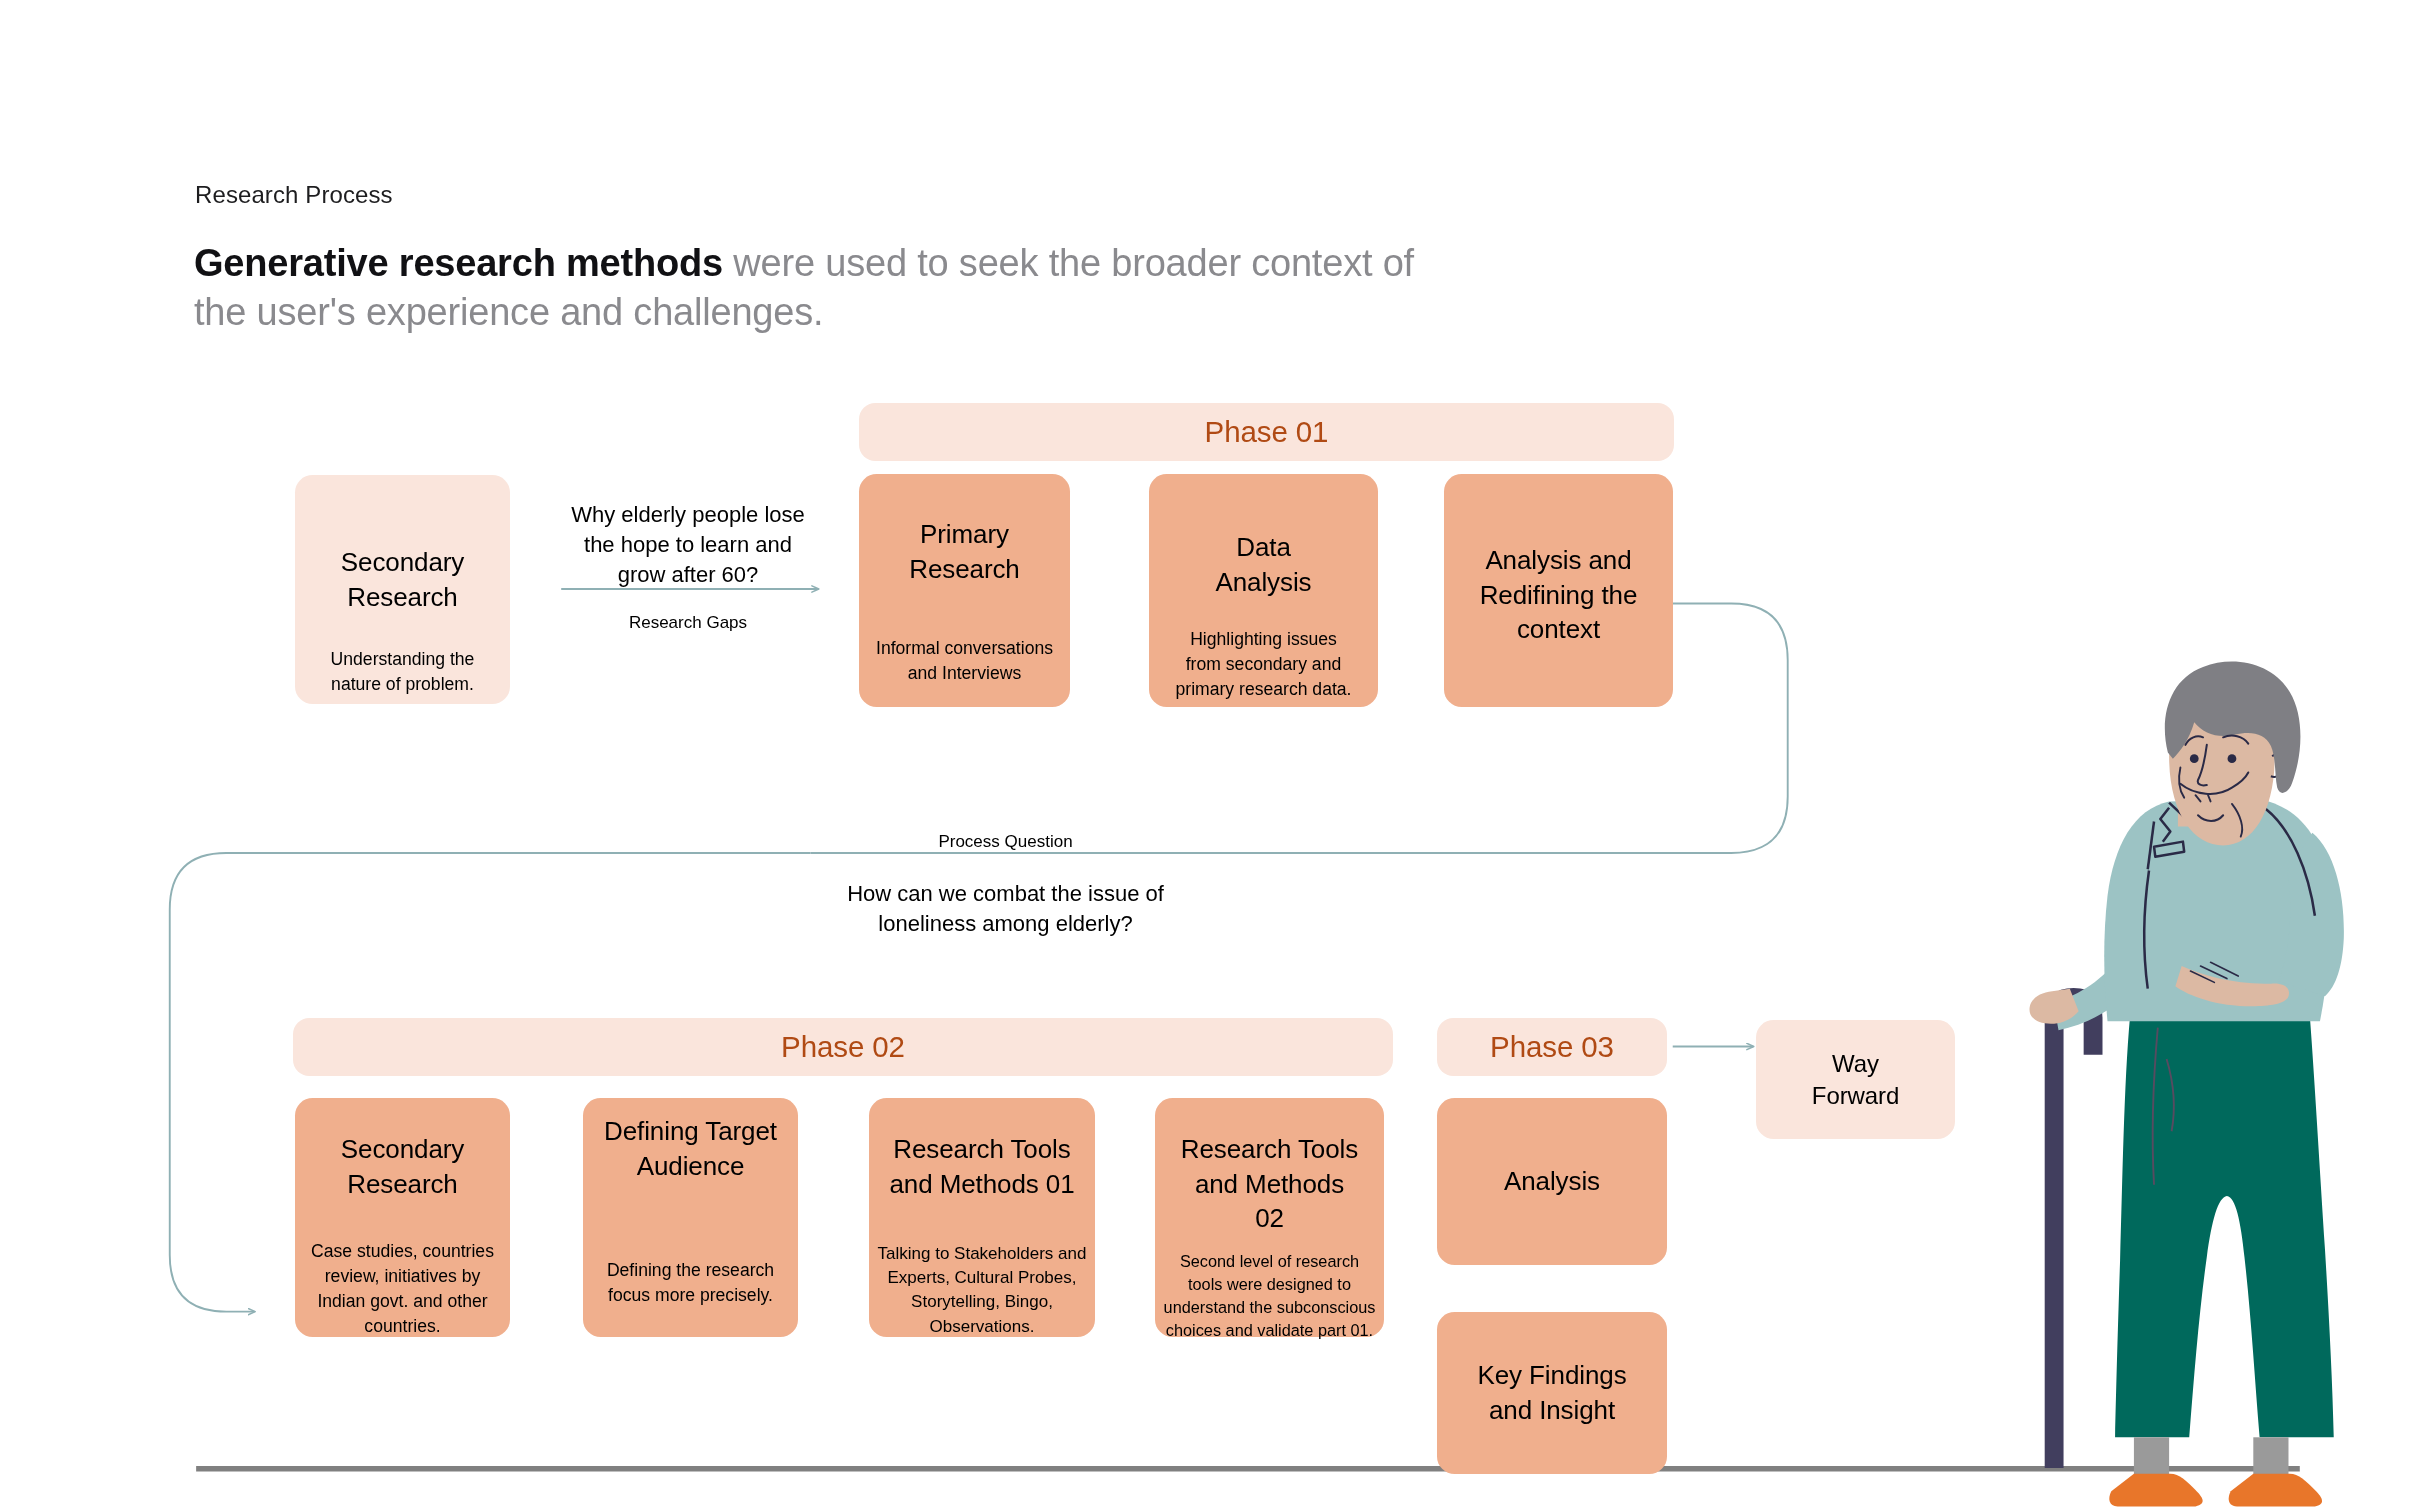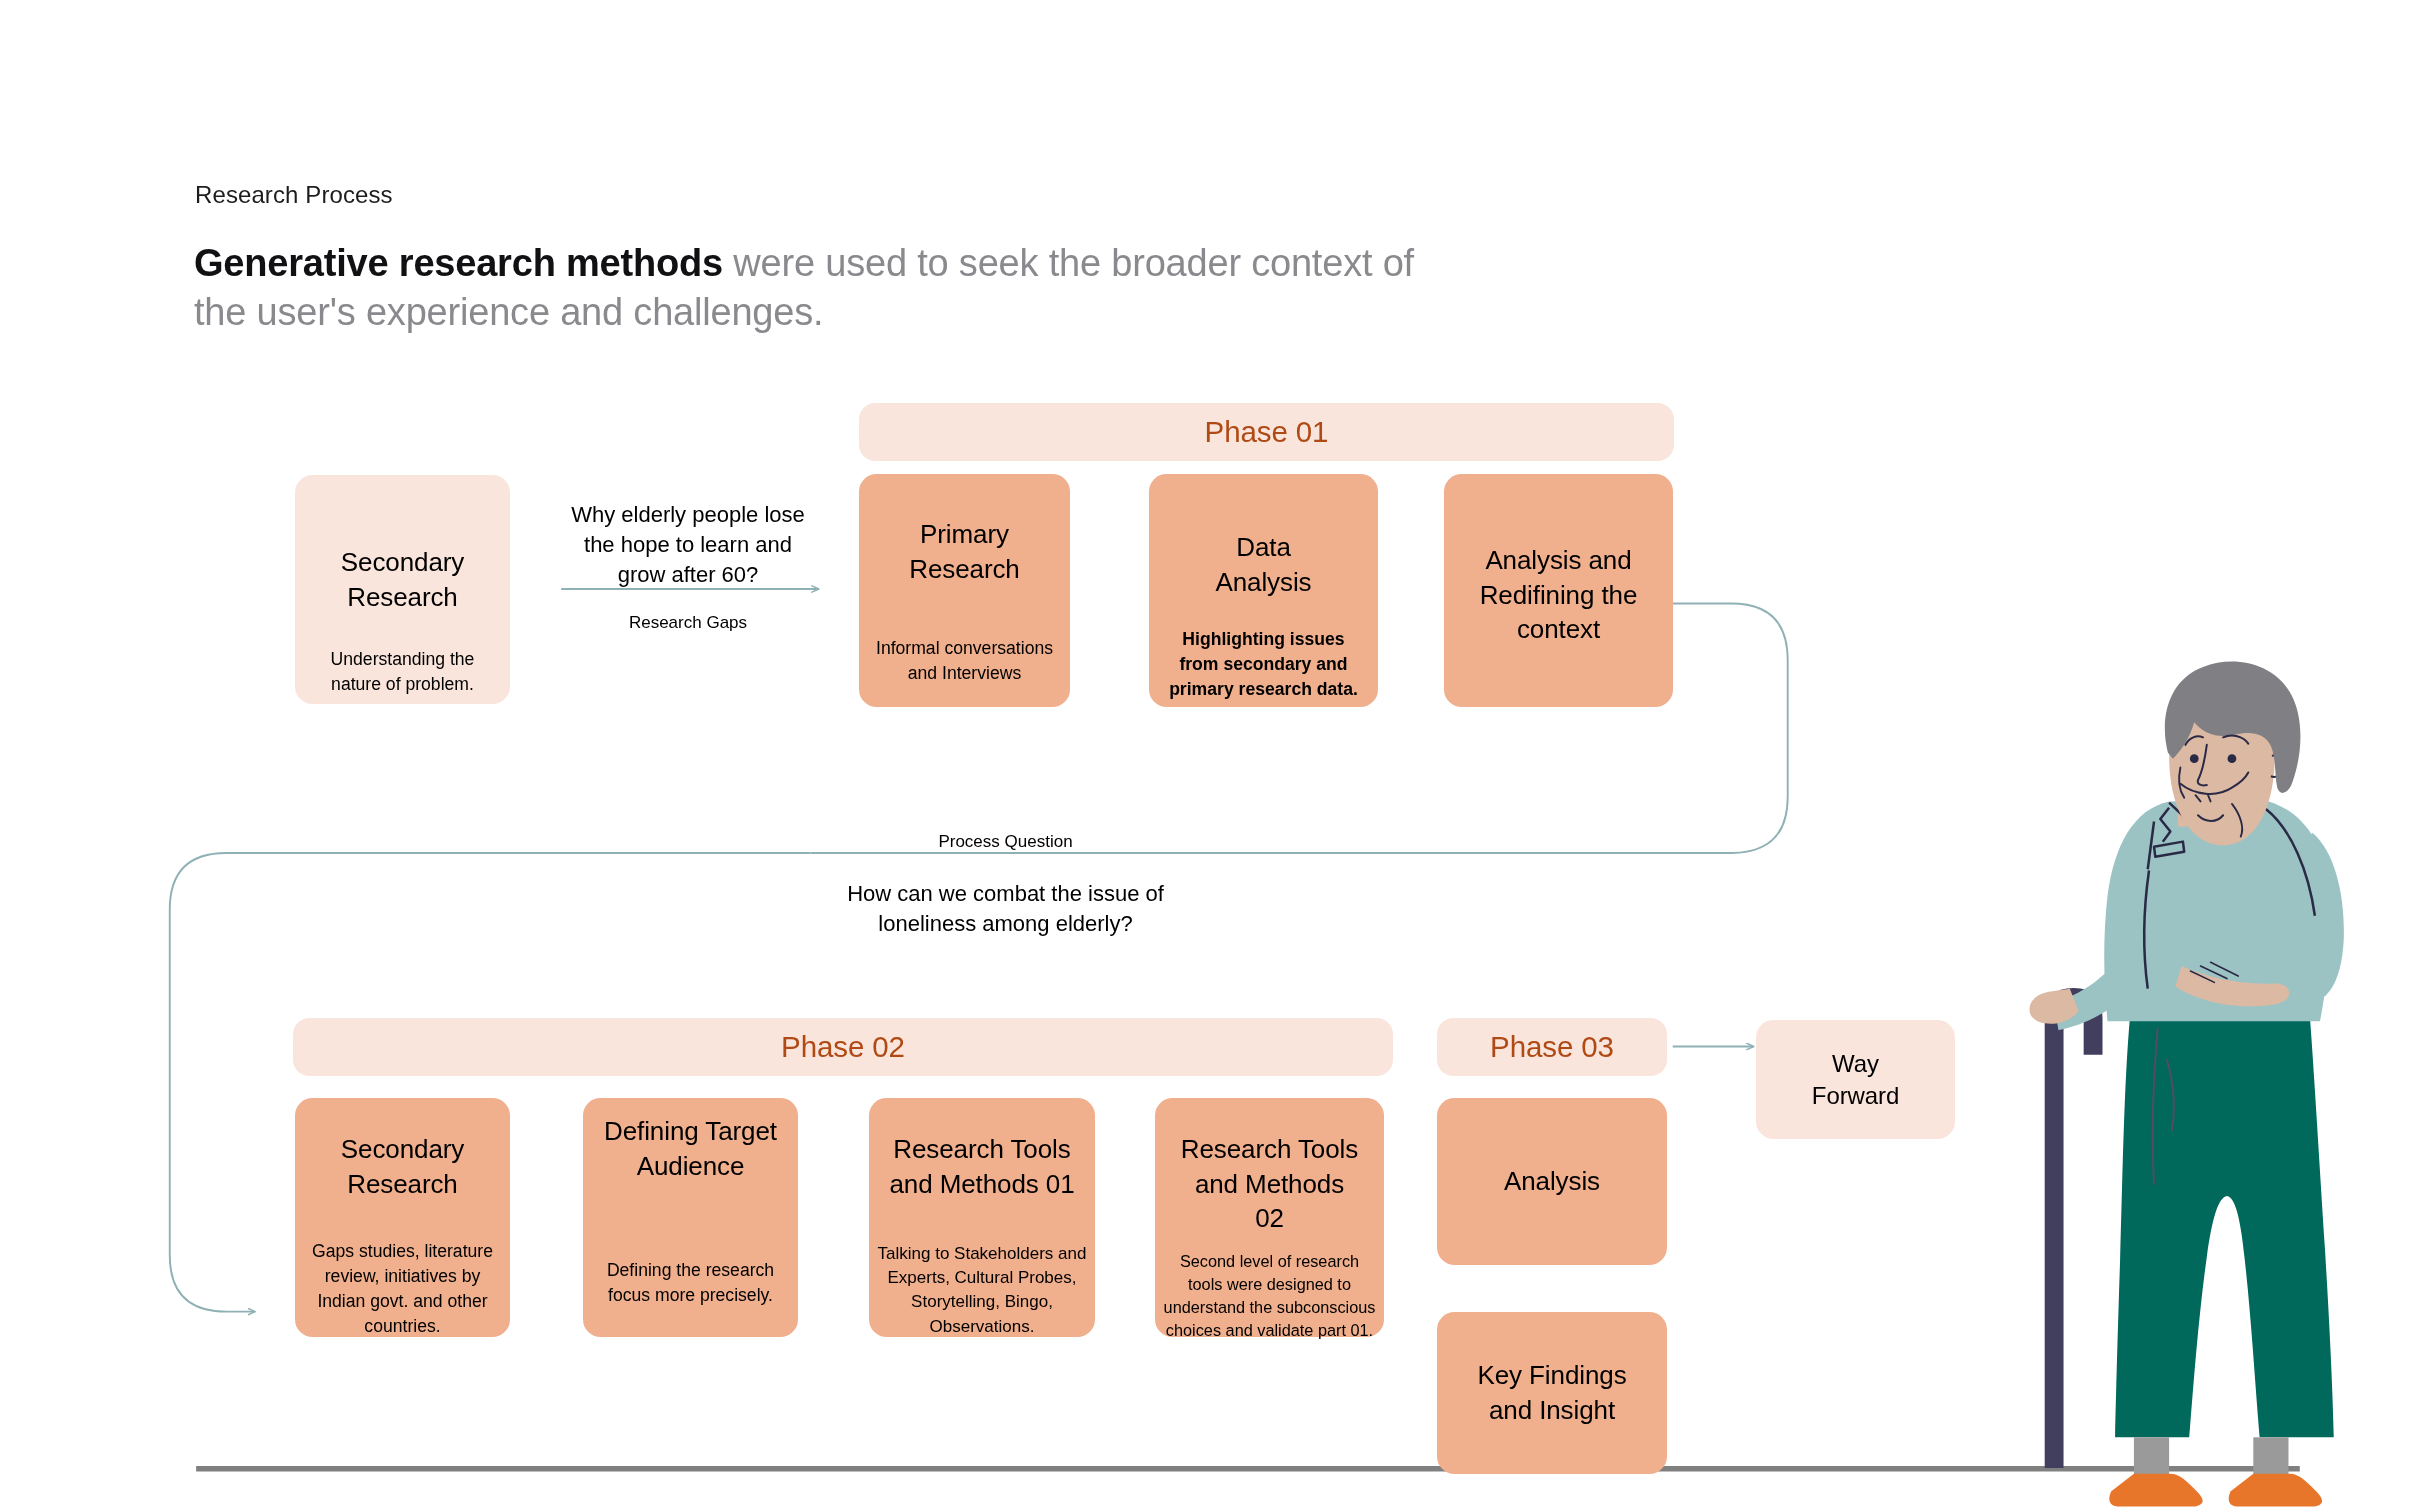--- a/index.html
+++ b/index.html
@@ -114,21 +114,21 @@
       <span>Informal conversations</span><br>
       <span>and Interviews</span>
     </div>
   </div>
 
   <div class="card peach" style="left:1149px;top:458px;width:229px;height:233px;padding-top:56px;">
     <div class="c-title">
       <span>Data</span><br>
       <span>Analysis</span>
     </div>
-    <div class="c-desc" style="margin-top:28px;font-weight:bold;">
+    <div class="c-desc" style="margin-top:28px;">
       <span>Highlighting issues</span><br>
       <span>from secondary and</span><br>
       <span>primary research data.</span>
     </div>
   </div>
 
   <div class="card peach" style="left:1444px;top:458px;width:229px;height:233px;padding-top:69px;">
     <div class="c-title">
       <span>Analysis and</span><br>
       <span>Redifining the</span><br>
@@ -145,21 +145,21 @@
   <div class="phasebar" style="left:293px;top:1002px;width:1100px;height:58px;">
     <span>Phase 02</span>
   </div>
 
   <div class="card peach" style="left:295px;top:1082px;width:215px;height:239px;padding-top:34px;">
     <div class="c-title">
       <span>Secondary</span><br>
       <span>Research</span>
     </div>
     <div class="c-desc" style="margin-top:38px;">
-      <span>Gaps studies, literature</span><br>
+      <span>Case studies, countries</span><br>
       <span>review, initiatives by</span><br>
       <span>Indian govt. and other</span><br>
       <span>countries.</span>
     </div>
   </div>
 
   <div class="card peach" style="left:583px;top:1082px;width:215px;height:239px;padding-top:16px;">
     <div class="c-title">
       <span>Defining Target</span><br>
       <span>Audience</span>

